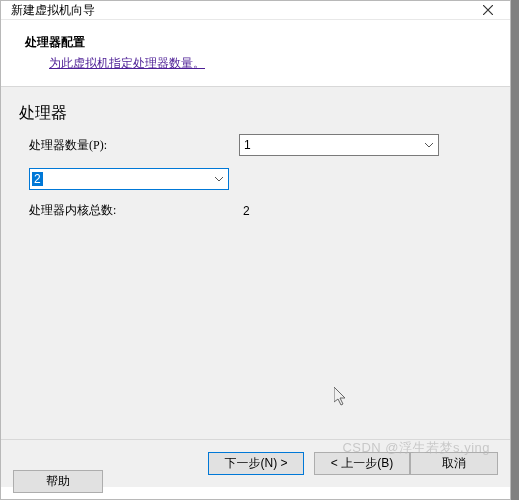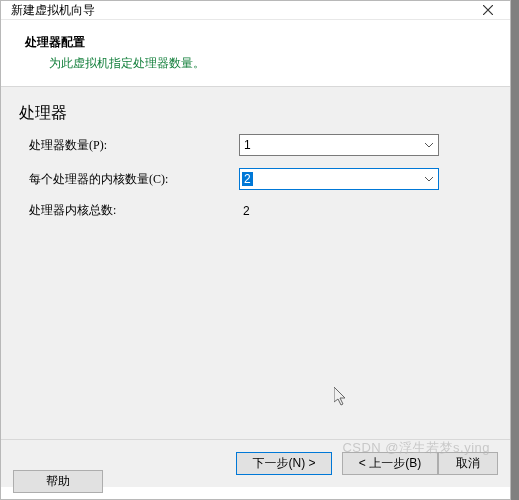--- a/index.html
+++ b/index.html
@@ -36,21 +36,21 @@
   color: #333;
   cursor: pointer;
 }
 .close-btn svg { width: 10px; height: 10px; }
 .header {
   padding: 14px 10px 14px 24px;
   border-bottom: 1px solid #d8d8d8;
   background: #ffffff;
 }
 .header-title { font-weight: bold; font-size: 12px; margin-bottom: 4px; }
-.header-sub { font-size: 12px; padding-left: 24px; color: #15803d; }
+.header-sub { font-size: 12px; padding-left: 24px; color: #4c1d95; text-decoration: underline; }
 .body {
   background: #f0f0f0;
   padding: 16px 18px 0 18px;
   height: 352px;
   position: relative;
 }
 .section-label { font-size: 16px; margin-bottom: 10px; color: #000; }
 .row {
   display: flex;
   align-items: center;
@@ -117,21 +117,21 @@
   display: inline-flex;
   align-items: center;
   justify-content: center;
   cursor: pointer;
   padding: 0 4px;
 }
 .btn-help { width: 90px; margin-top: 36px; }
 .spacer { flex: 1; }
 .btn-back { width: 96px; margin-right: 0; }
 .btn-next { width: 96px; border: 1px solid #0078d7; margin-right: 10px; }
-.btn-cancel { width: 60px; }
+.btn-cancel { width: 88px; }
 .watermark {
   position: absolute;
   right: 20px;
   bottom: 42px;
   color: #b8b8b8;
   font-size: 13px;
   opacity: 0.7;
   pointer-events: none;
   letter-spacing: 0.5px;
 }
@@ -163,21 +163,20 @@
         <span class="combo-val">1</span>
         <div class="combo-arrow">
           <svg viewBox="0 0 8 5">
               <path d="M0 0 L4 4 L8 0" stroke="#555" stroke-width="1" fill="none"></path>
             </svg>
         </div>
       </div>
     </div>
 
     <div class="row">
-      <div class="row-label">每个处理器的内核数量(C):</div>
       <div class="combo focused">
         <span class="combo-val selected">2</span>
         <div class="combo-arrow">
           <svg viewBox="0 0 8 5">
               <path d="M0 0 L4 4 L8 0" stroke="#555" stroke-width="1" fill="none"></path>
             </svg>
         </div>
       </div>
     </div>
 

